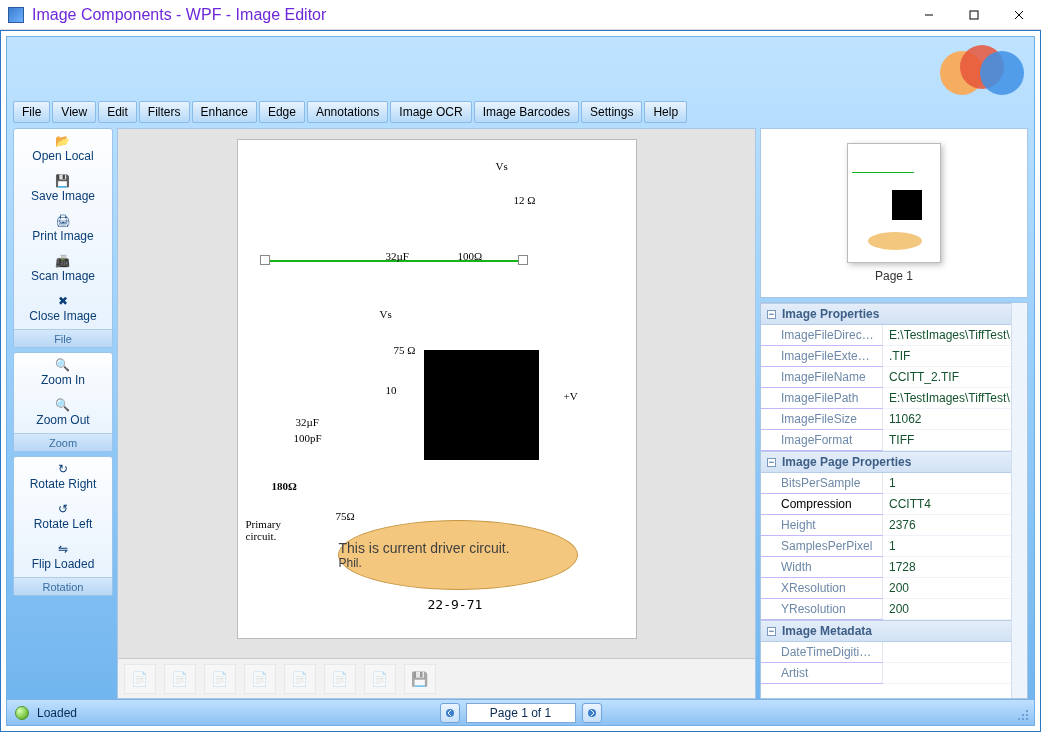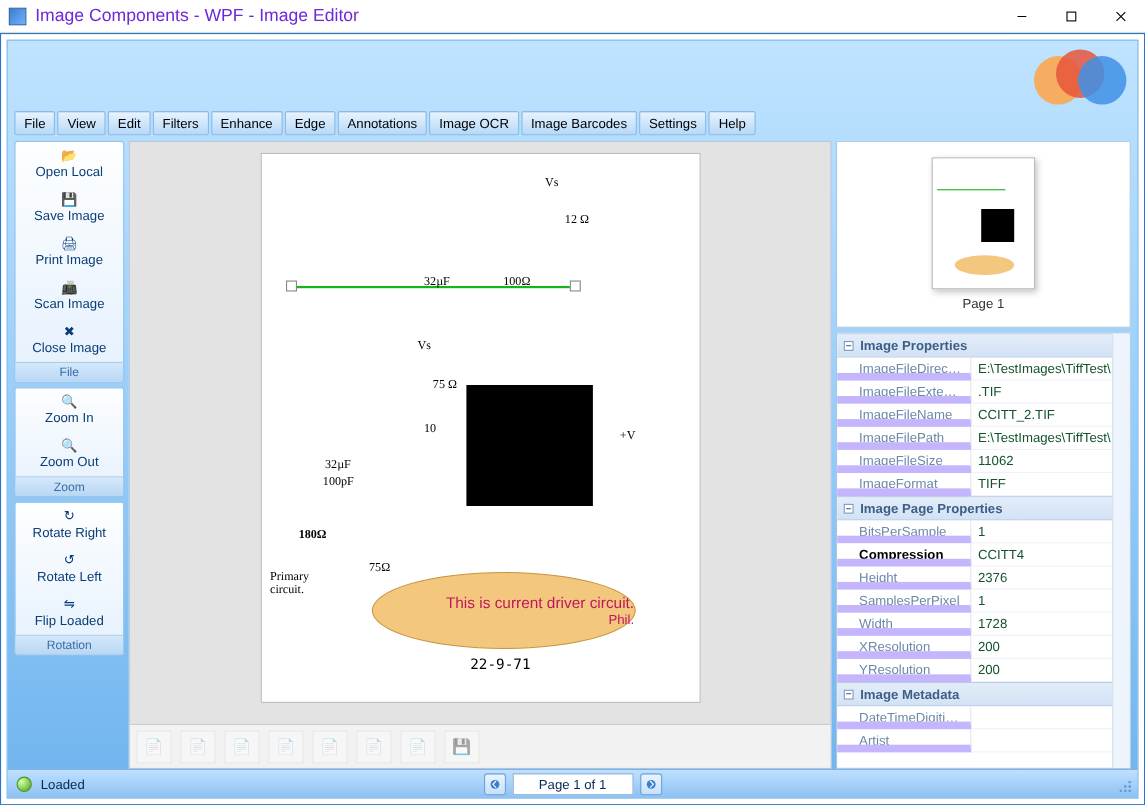--- a/index.html
+++ b/index.html
@@ -38,44 +38,44 @@
   .groupfoot { height:18px; background: linear-gradient(#d4e8fb,#b8d7f4); text-align:center; font-size:11px; color:#3a6ca4; line-height:18px; border-top:1px solid #aecde9; }
 
   
   .center { flex:1; background:#e3e3e3; border:1px solid #a9c7e4; display:flex; flex-direction:column; position:relative; }
   .canvaswrap { flex:1; display:flex; align-items:flex-start; justify-content:center; padding:10px; overflow:hidden; }
   .page { width:400px; height:500px; background:#fff; border:1px solid #bbb; position:relative; }
   .greenline{ position:absolute; left:26px; right:112px; top:120px; height:0; border-top:2px solid #17b31a; }
   .ghandle{ width:10px;height:10px;background:#fff;border:1px solid #888; position:absolute; top:115px;}
   .ghL{left:22px;} .ghR{right:108px;}
   .blackbox{ position:absolute; left:186px; top:210px; width:115px; height:110px; background:#000; }
-  .annot-oval{position:absolute; left:100px; bottom:48px; width:240px; height:70px; background:#f4c77f; border:1px solid #c79642; border-radius:50%; display:flex;flex-direction:column;align-items:flex-end;justify-content:center; font-family: cursive; font-size:14px; color:#be185d;}
+  .annot-oval{position:absolute; left:100px; bottom:48px; width:240px; height:70px; background:#f4c77f; border:1px solid #c79642; border-radius:50%; display:flex;flex-direction:column;align-items:flex-start;justify-content:center; font-family: cursive; font-size:14px; color:#404040;}
   .datebelow{position:absolute; left:190px; bottom:26px; font-size:13px; font-family:monospace;}
   .sketchtext{position:absolute; font-family: cursive; font-size:11px; color:#000; line-height:1.1;}
 
   .thumbrow{ height:40px; background:#f2f2f2; border-top:1px solid #c8c8c8; display:flex; align-items:center; padding:0 6px; gap:8px;}
   .thumb{ width:32px; height:30px; background: #fafafa; border:1px solid #ddd; opacity:0.5; display:flex;align-items:center;justify-content:center;font-size:14px;color:#d0a070;}
 
   
   .rightcol { width:268px; display:flex; flex-direction:column; gap:4px; }
   .thumbpanel{ background:#fff; border:1px solid #a9c7e4; height:170px; display:flex; flex-direction:column; align-items:center; justify-content:center; }
   .minipage{ width:94px; height:120px; background:#fff; border:1px solid #bbb; box-shadow:2px 2px 6px rgba(0,0,0,.25); position:relative; }
   .minipage .mgreen{position:absolute;left:4px;right:26px;top:28px;border-top:1.5px solid #17b31a;}
   .minipage .mblack{position:absolute;left:44px;top:46px;width:30px;height:30px;background:#000;}
   .minipage .moval{position:absolute;left:20px;bottom:12px;width:54px;height:18px;background:#f4c77f;border-radius:50%;}
   .thumbpanel .cap{ font-size:12px; color:#333; margin-top:6px;}
 
   .propgrid{ flex:1; background:#fff; border:1px solid #a9c7e4; overflow:auto; position:relative; }
   .propgrid .scrollhint{position:absolute; right:0; top:0; bottom:0; width:16px; background:#eef4fb; border-left:1px solid #d0def0;}
   .propsection{ background:linear-gradient(#e4edf9,#d2e2f5); border-top:1px solid #b8cde6; border-bottom:1px solid #b8cde6; padding:3px 6px; font-weight:600; color:#3d5e86; font-size:12px; display:flex; align-items:center; gap:6px;}
   .expicon{width:9px;height:9px;border:1px solid #7a98bd; font-size:9px; line-height:7px; text-align:center; background:#fff; color:#406a9b;}
   .proprow{ display:flex; font-size:12px; height:21px; }
-  .proprow .k{ width:122px; padding:3px 6px 0 20px; color:#6d88a8; border-right:1px solid #e0e7f0; border-bottom:7px solid #c4b5fd; white-space:nowrap; overflow:hidden; text-overflow:ellipsis;}
+  .proprow .k{ width:122px; padding:3px 6px 0 20px; color:#6d88a8; border-right:1px solid #e0e7f0; border-bottom:1px solid #c4b5fd; white-space:nowrap; overflow:hidden; text-overflow:ellipsis;}
   .proprow .v{ flex:1; padding:3px 6px 0 6px; color:#14532d; border-bottom:1px solid #eef2f8; white-space:nowrap; overflow:hidden; text-overflow:ellipsis;}
-  .proprow.sel .k{ color:#000; font-weight:700; background:#fff;}
+  .proprow.sel .k{ color:#000; font-weight:400; background:#fff;}
   
   
   .statusbar{ height:26px; background: linear-gradient(#bfe0ff,#8dc1f2); border-top:1px solid #7fb2e2; display:flex; align-items:center; padding:0 8px; color:#072b56; font-size:12px; position:relative;}
   .statusbar .led{ width:14px;height:14px;border-radius:50%; background: radial-gradient(circle at 30% 30%, #d8ffb4, #7ec94a 60%, #3f8a1c); margin-right:8px; border:1px solid #4d9726;}
   .pager{ position:absolute; left:50%; transform:translateX(-50%); display:flex; align-items:center; gap:6px;}
   .pager .pbtn{ width:20px;height:20px; border:1px solid #6fa5dc; border-radius:3px; background:linear-gradient(#eaf4ff,#c7e0f9); display:flex;align-items:center;justify-content:center; cursor:pointer;}
   .pager .ptxt{ width:110px; height:20px; background:#fff; border:1px solid #7ea9d6; text-align:center; line-height:18px; font-size:12px;}
   .grip{position:absolute; right:3px; bottom:2px; width:14px; height:14px; background:
     radial-gradient(circle at 10px 10px,#6c9fd4 1px,transparent 1.5px),
     radial-gradient(circle at 6px 10px,#6c9fd4 1px,transparent 1.5px),

